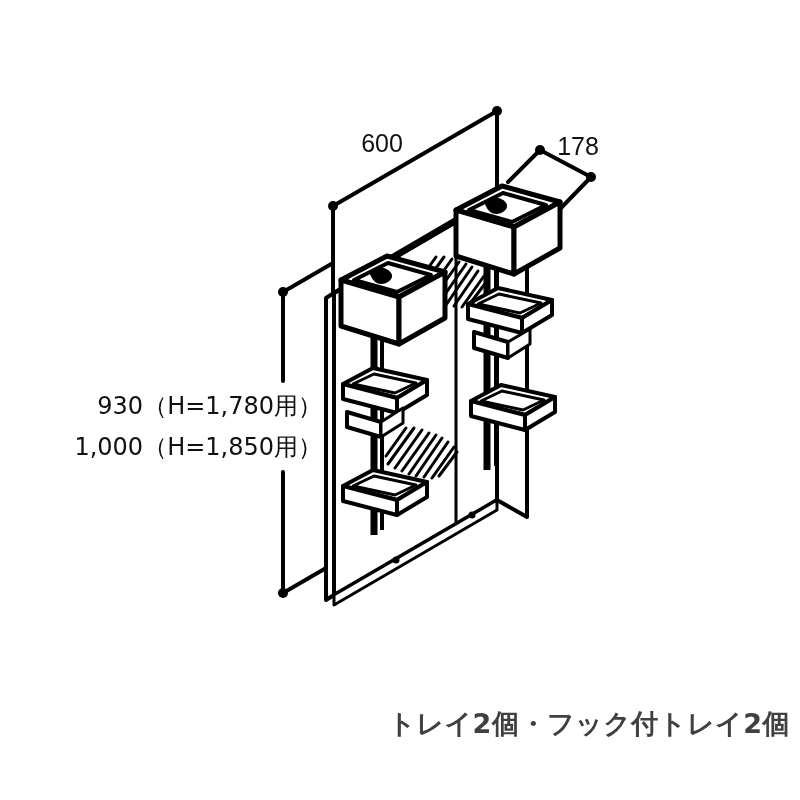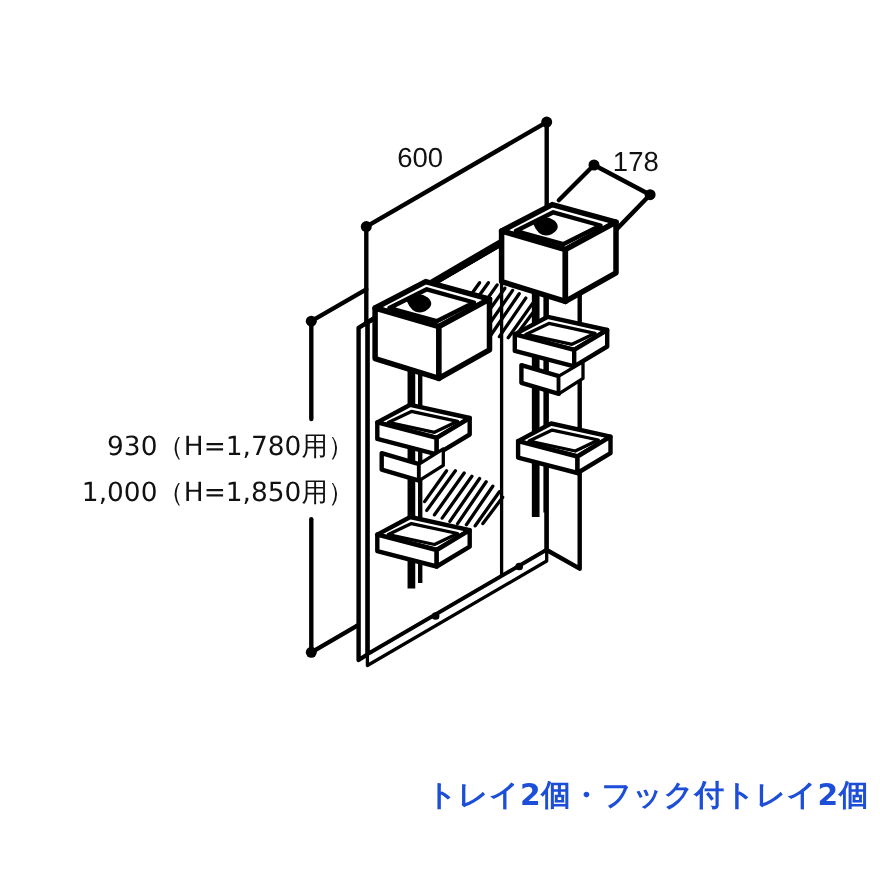--- a/index.html
+++ b/index.html
@@ -49,21 +49,21 @@
   #caption {
     position: absolute;
     left: 0;
     top: 706px;
     width: 790px;
     text-align: right;
     font-family: "DejaVu Sans", "Liberation Sans", sans-serif;
     font-weight: bold;
     font-size: 27px;
     line-height: 1.30;
-    color: #1d4ed8;
+    color: #404040;
     letter-spacing: 0.5px;
   }
   #caption .cap-line {
     display: block;
     white-space: nowrap;
   }
 </style>
 </head>
 <body>
 

